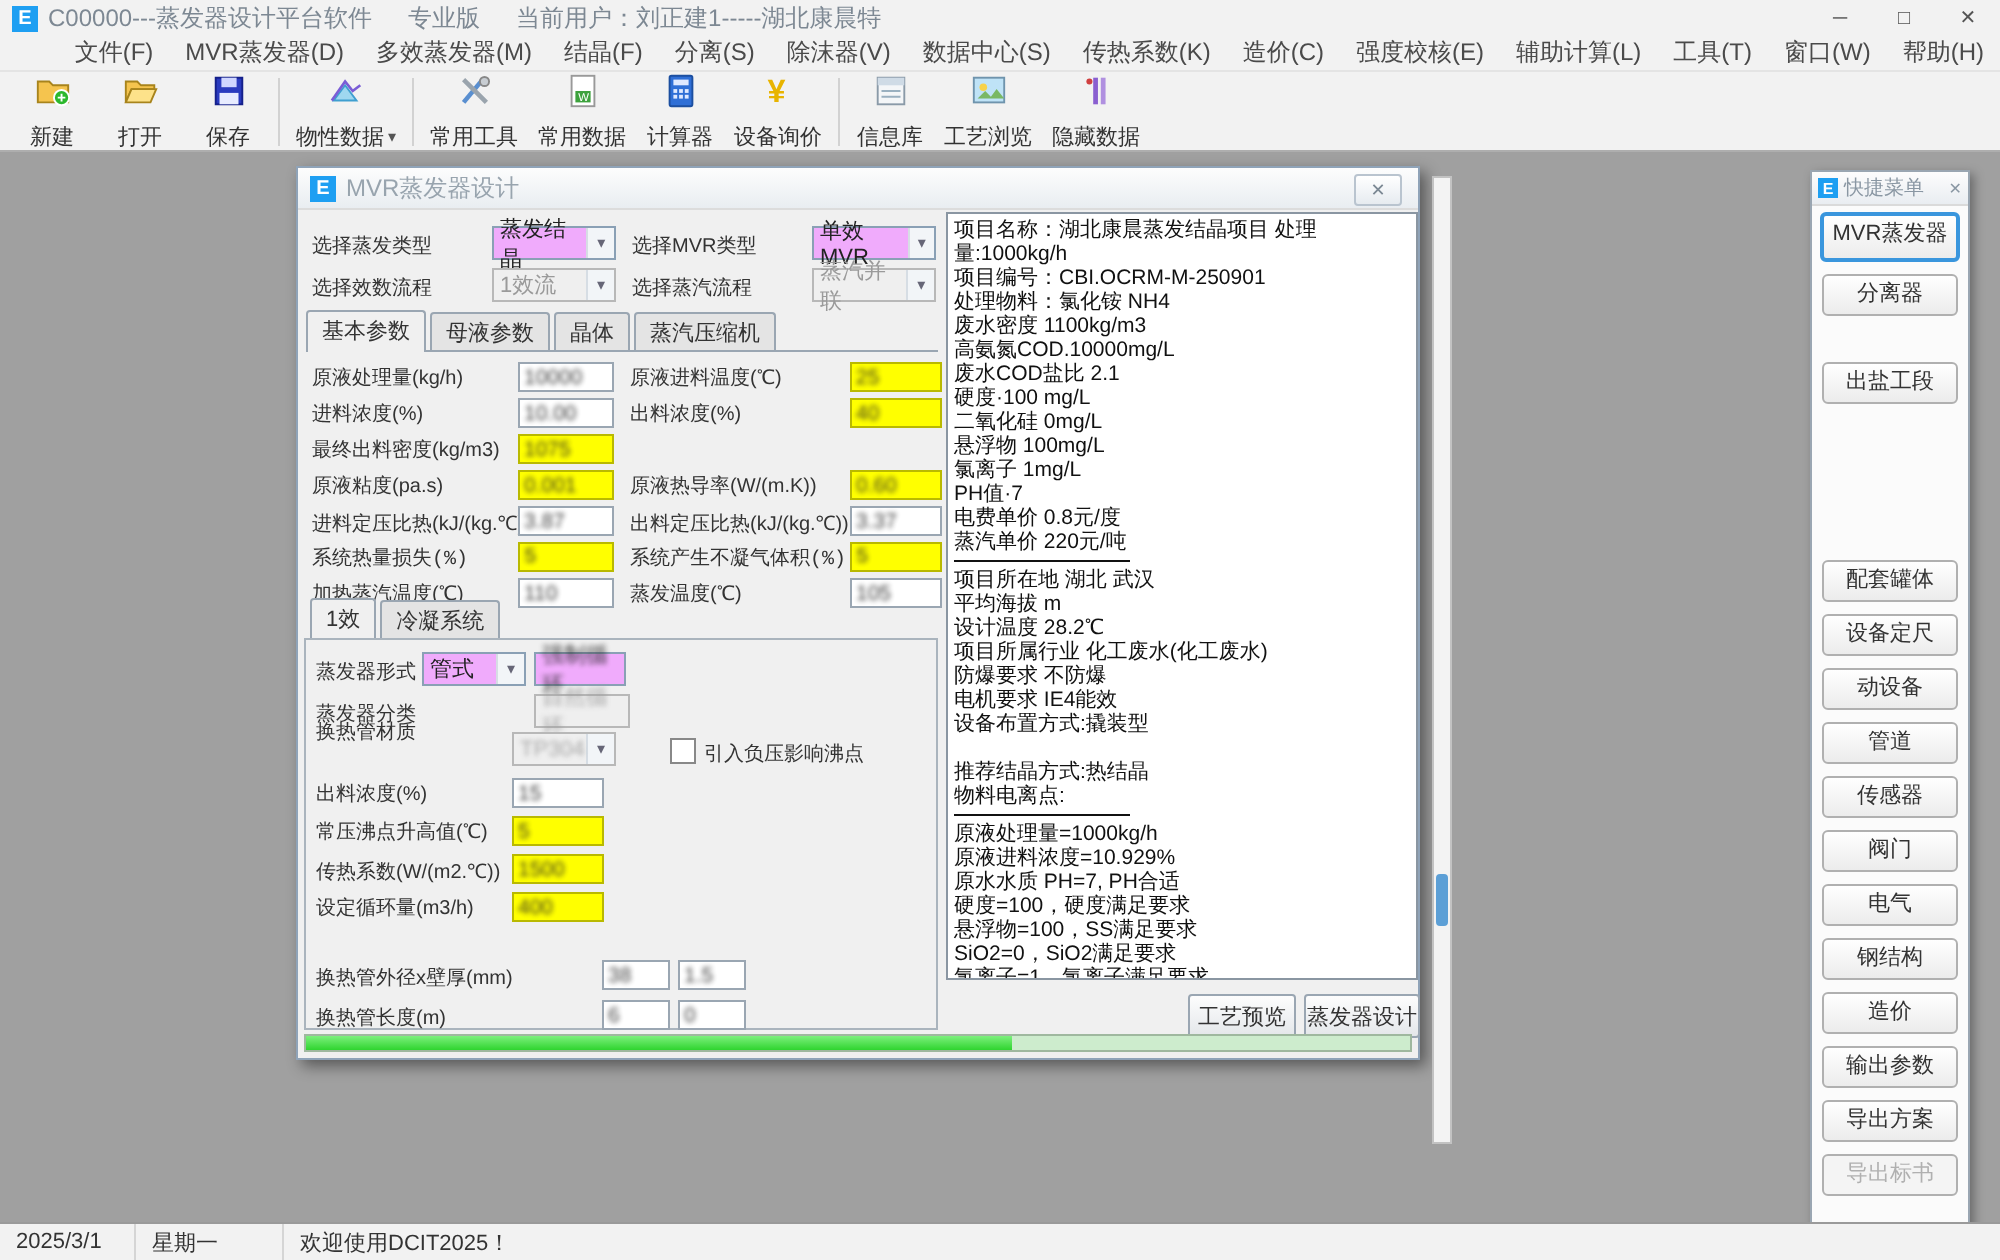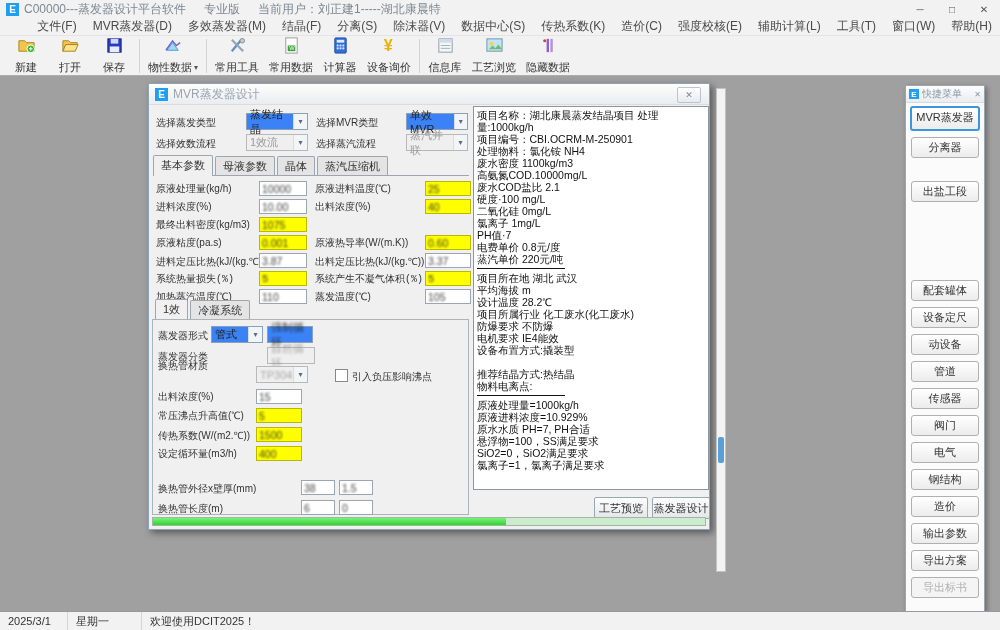--- a/index.html
+++ b/index.html
@@ -32,21 +32,21 @@
   
   #dlg{position:absolute;left:148px;top:7px;width:562px;height:447px;background:#f0f0f0;
        border:1px solid #8fa3b8;box-shadow:3px 3px 7px rgba(0,0,0,.45);box-sizing:border-box;}
   #dlgtitle{position:absolute;left:0;top:0;right:0;height:20px;
             background:linear-gradient(#fdfdfd,#e9edf1);border-bottom:1px solid #dcdcdc;
             display:flex;align-items:center;font-size:12px;color:#98a4ae;}
   #dlgclose{position:absolute;right:8px;top:3px;width:22px;height:14px;border:1px solid #b9c4cf;
             background:linear-gradient(#fff,#e6ebf0);border-radius:2px;color:#7b8894;font-size:9px;
             display:flex;align-items:center;justify-content:center;}
   .lbl{font-size:10px;color:#333;white-space:nowrap;}
-  .combo{position:absolute;height:17px;background:#3b82f6;border:1px solid #8aa0b5;font-size:11px;
+  .combo{position:absolute;height:17px;background:#f0abfc;border:1px solid #8aa0b5;font-size:11px;
          color:#222;display:flex;align-items:center;padding-left:3px;box-sizing:border-box;}
   .combo .car{margin-left:auto;width:13px;height:100%;display:flex;align-items:center;justify-content:center;
               color:#667;font-size:8px;border-left:1px solid #d6dde4;background:#f2f5f8;}
   .combo.dis{background:#efefef;color:#9a9a9a;border-color:#b8b8b8;}
   .inp{position:absolute;height:15px;background:#fff;border:1px solid #9aa6b2;font-size:10.5px;
        color:#222;padding:0 2px;box-sizing:border-box;display:flex;align-items:center;}
   .inp.yel{background:#ffff00;border-color:#b9b900;}
   .blurv{filter:blur(1.3px);opacity:.85;}
   
   .tabstrip{position:absolute;display:flex;align-items:flex-end;height:19px;border-bottom:1px solid #9aa6b2;}
@@ -399,39 +399,41 @@
 
       <div id="infopanel">
           <div>项目名称：湖北康晨蒸发结晶项目 处理量:1000kg/h</div>
           <div>项目编号：CBI.OCRM-M-250901</div>
           <div>处理物料：氯化铵 NH4</div>
           <div>废水密度 1100kg/m3</div>
           <div>高氨氮COD.10000mg/L</div>
           <div>废水COD盐比 2.1</div>
           <div>硬度·100 mg/L</div>
           <div>二氧化硅 0mg/L</div>
+          <div>悬浮物 100mg/L</div>
           <div>氯离子 1mg/L</div>
           <div>PH值·7</div>
           <div>电费单价 0.8元/度</div>
           <div>蒸汽单价 220元/吨</div>
           <div class="hrline"></div>
           <div>项目所在地 湖北 武汉</div>
           <div>平均海拔 m</div>
           <div>设计温度 28.2℃</div>
           <div>项目所属行业 化工废水(化工废水)</div>
           <div>防爆要求 不防爆</div>
           <div>电机要求 IE4能效</div>
           <div>设备布置方式:撬装型</div>
           <div class="blank"></div>
           <div>推荐结晶方式:热结晶</div>
           <div>物料电离点:</div>
           <div class="hrline"></div>
           <div>原液处理量=1000kg/h</div>
           <div>原液进料浓度=10.929%</div>
           <div>原水水质 PH=7, PH合适</div>
+          <div>硬度=100，硬度满足要求</div>
           <div>悬浮物=100，SS满足要求</div>
           <div>SiO2=0，SiO2满足要求</div>
           <div>氯离子=1，氯离子满足要求</div>
         </div>
 
       <div class="dlgbtn" style="left:445px;top:413px;width:52px;">工艺预览</div>
       <div class="dlgbtn" style="left:503px;top:413px;width:56px;">蒸发器设计</div>
 
       <div id="prog">
           <div id="progfill" style="width: 64%;"></div>

